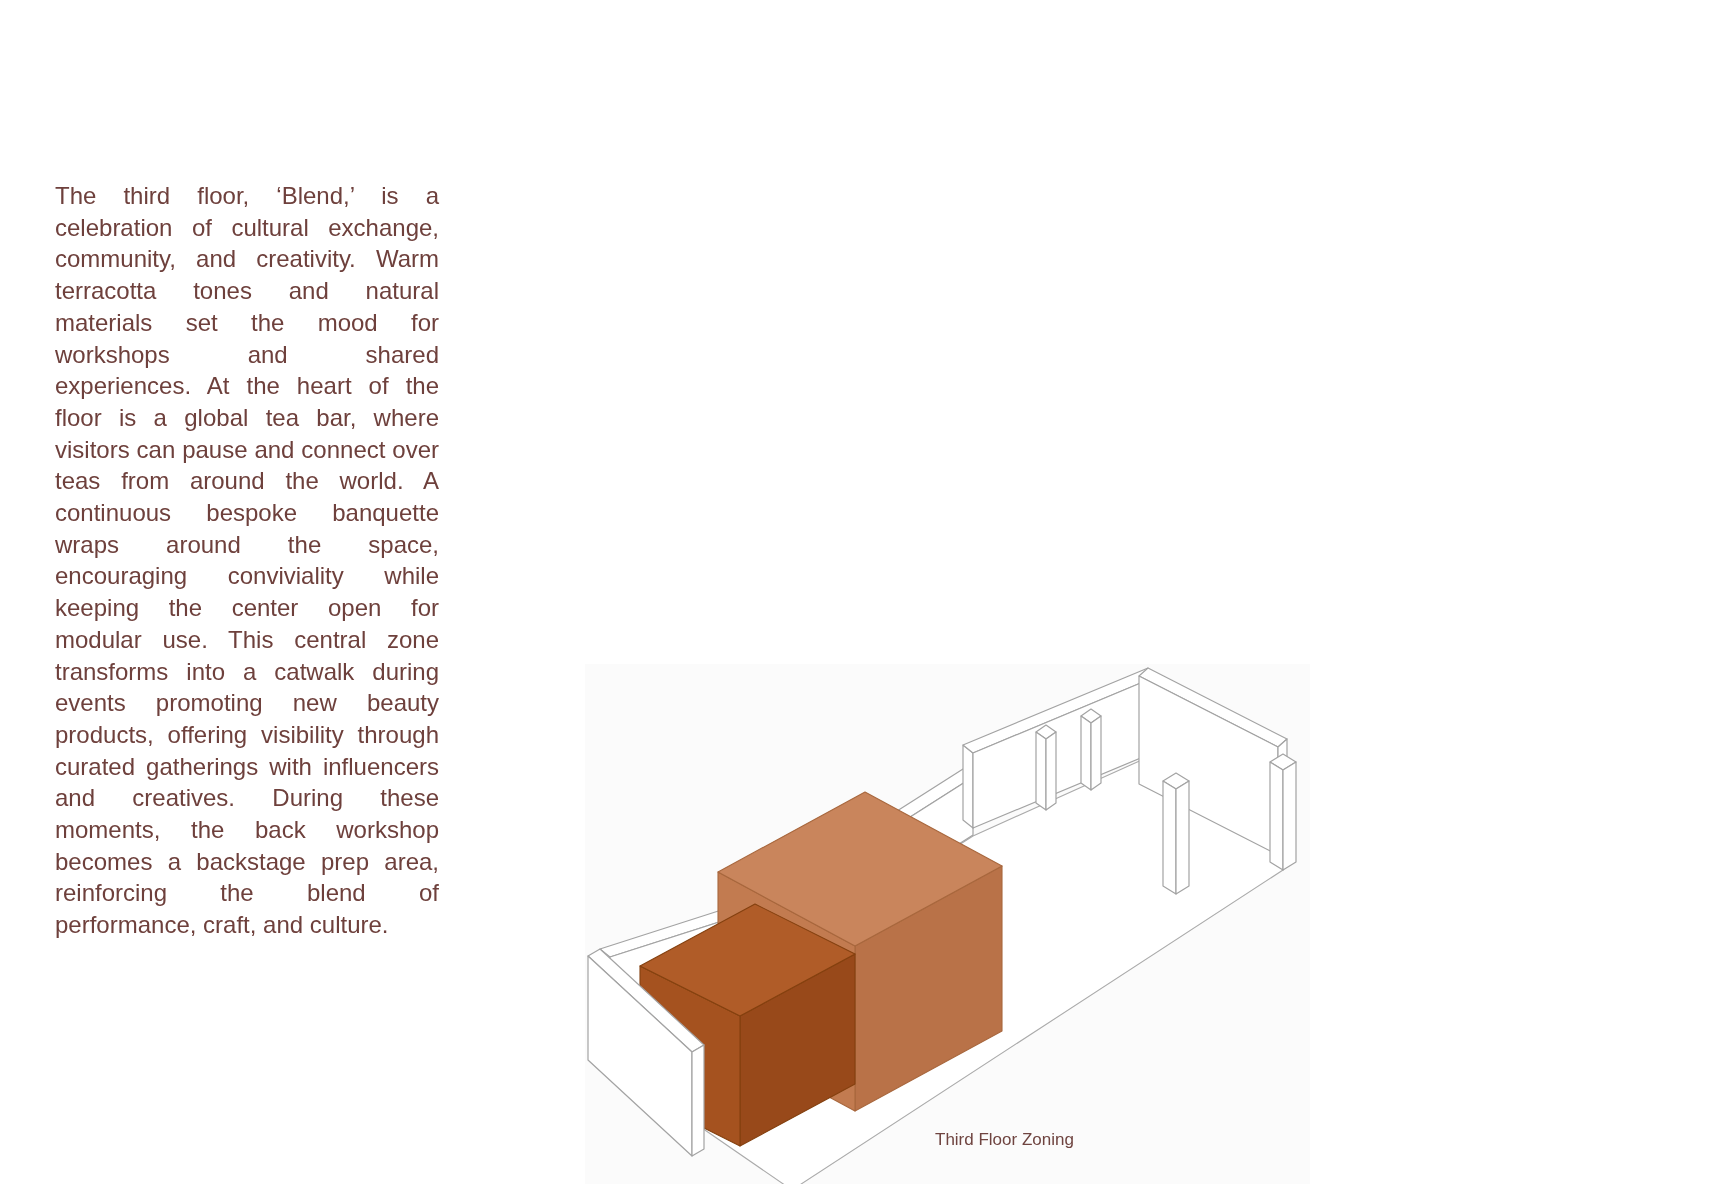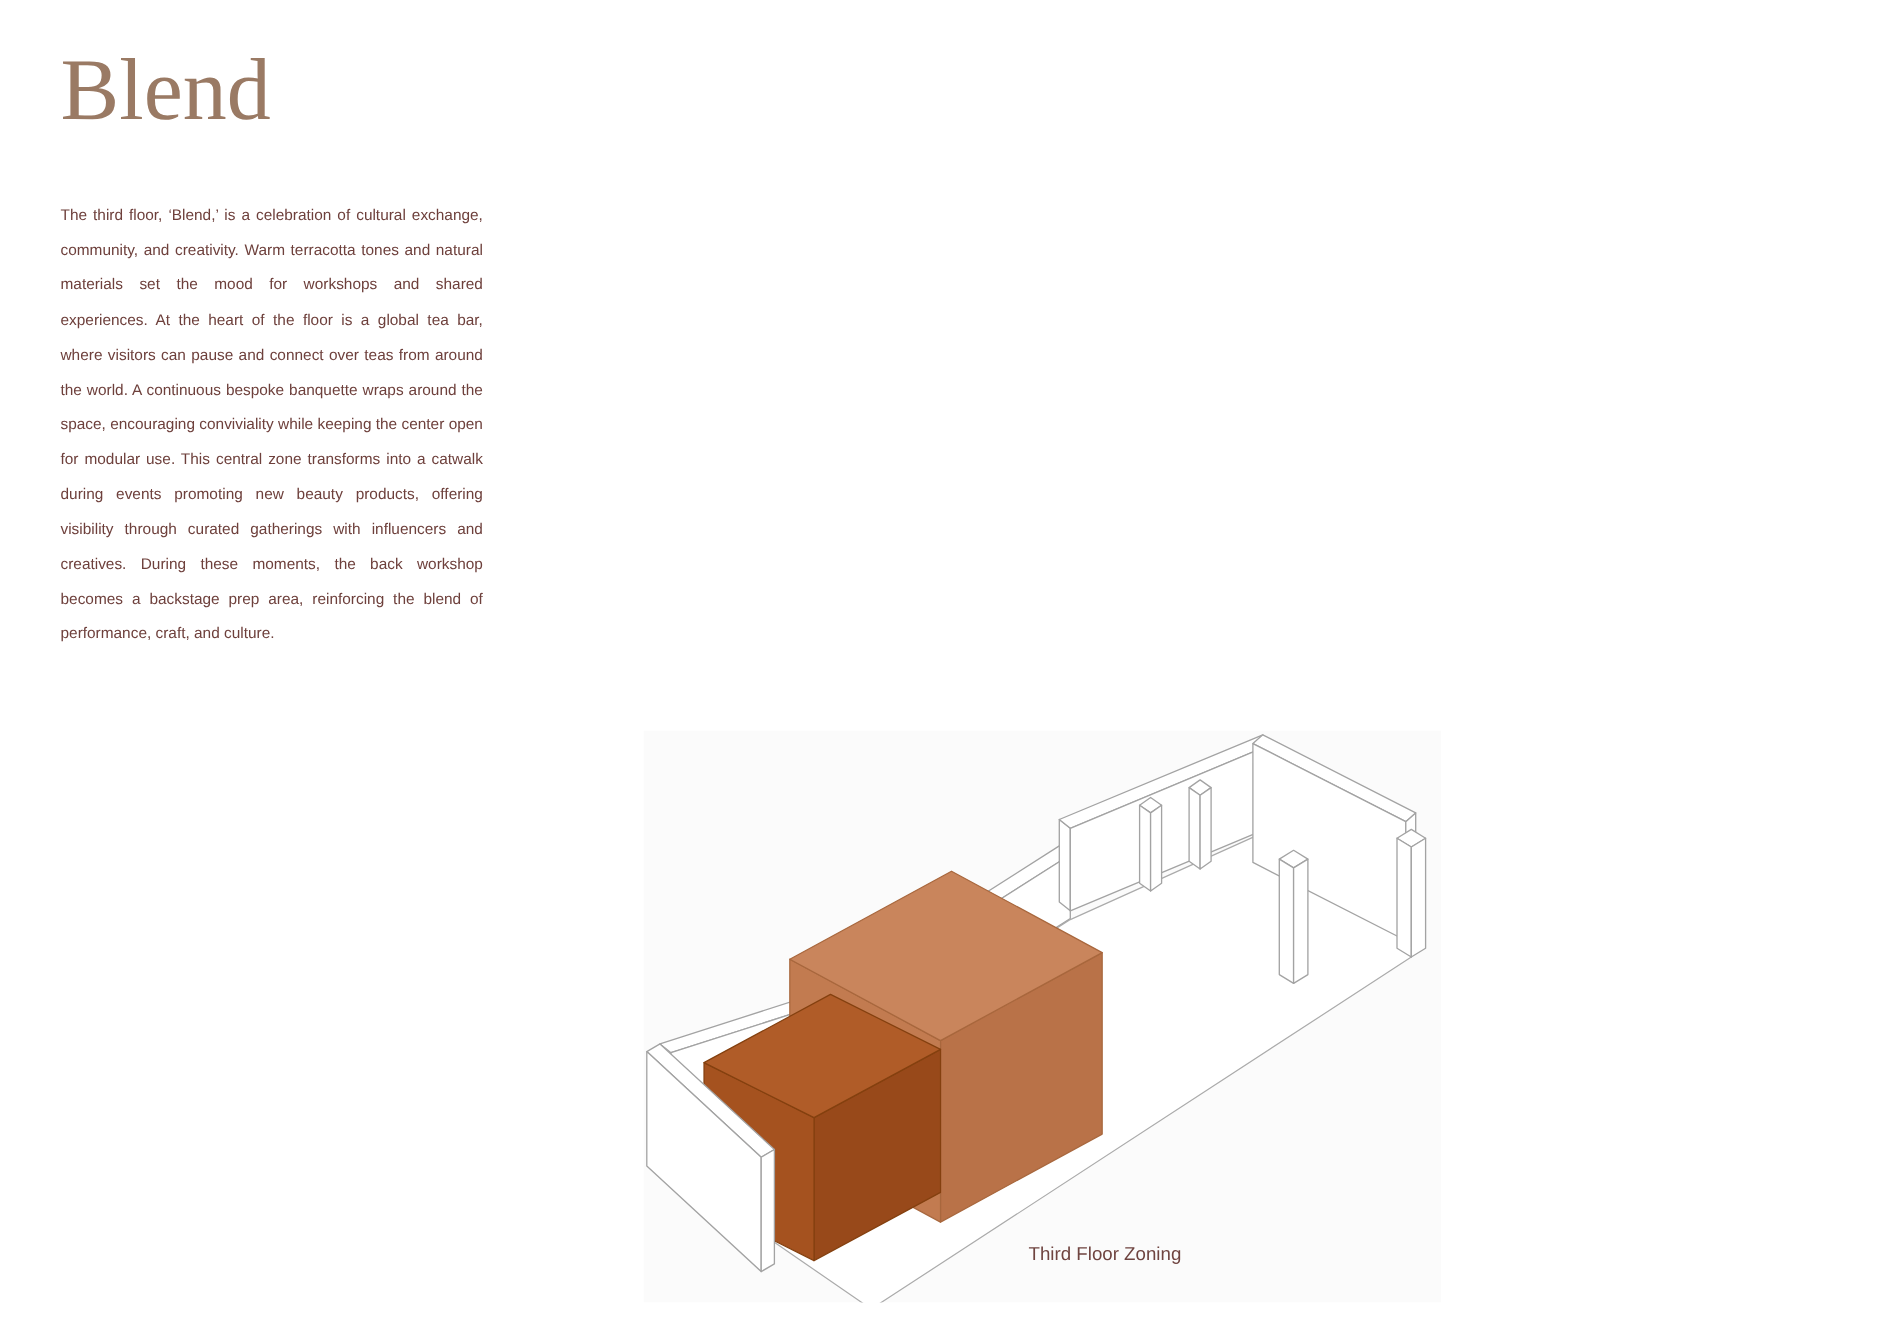--- a/index.html
+++ b/index.html
@@ -19,21 +19,21 @@
     font-size:80px;
     line-height:1.1;
     letter-spacing:0px;
     color:#9a7a64;
   }
   .body-paragraph{
     position:absolute;
     left:55px;top:180px;
     width:384px;
     margin:0;
-    font-size:14px;
+    font-size:24px;
     line-height:31.7px;
     text-align:justify;
     text-justify:inter-word;
     color:#6e403c;
   }
   .figure{
     position:absolute;
     left:585px;top:664px;
     width:725px;height:520px;
   }
@@ -49,21 +49,20 @@
   .wall{fill:#ffffff;stroke:#a3a3a3;stroke-width:1.2;stroke-linejoin:round;}
   .floor{fill:#ffffff;stroke:#ababab;stroke-width:1.1;stroke-linejoin:round;}
   .zone-dark{stroke:#84400f;stroke-width:1.1;stroke-linejoin:round;}
   .zone-light{stroke:#a8673d;stroke-width:1.1;stroke-linejoin:round;}
 </style>
 </head>
 <body>
 
 <div class="page">
 
-  <h1 class="page-title">Blend</h1>
 
   <p class="body-paragraph">The third floor, ‘Blend,’ is a celebration of cultural exchange, community, and creativity. Warm terracotta tones and natural materials set the mood for workshops and shared experiences. At the heart of the floor is a global tea bar, where visitors can pause and connect over teas from around the world. A continuous bespoke banquette wraps around the space, encouraging conviviality while keeping the center open for modular use. This central zone transforms into a catwalk during events promoting new beauty products, offering visibility through curated gatherings with influencers and creatives. During these moments, the back workshop becomes a backstage prep area, reinforcing the blend of performance, craft, and culture.</p>
 
   <div class="figure">
     <svg viewBox="585 660 725 520" xmlns="http://www.w3.org/2000/svg">
 
       <rect x="585" y="660" width="725" height="520" fill="#fbfbfb"></rect>
 
       <polygon class="floor" points="612,1012 772,960 973,832 1155,750 1290,819 1283,866 792,1186 612,1062"></polygon>
 

